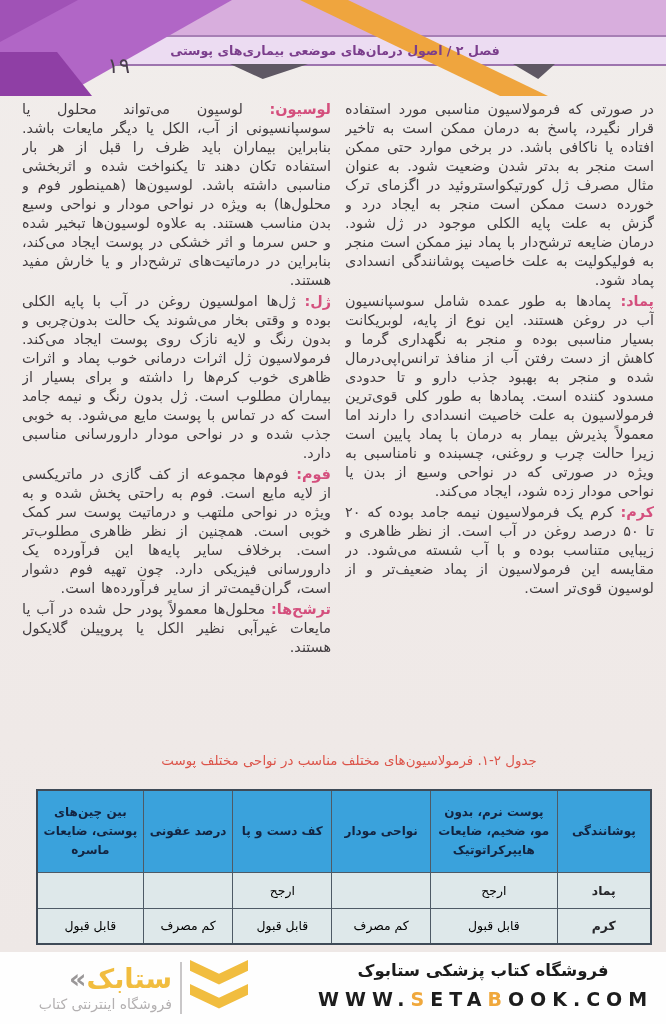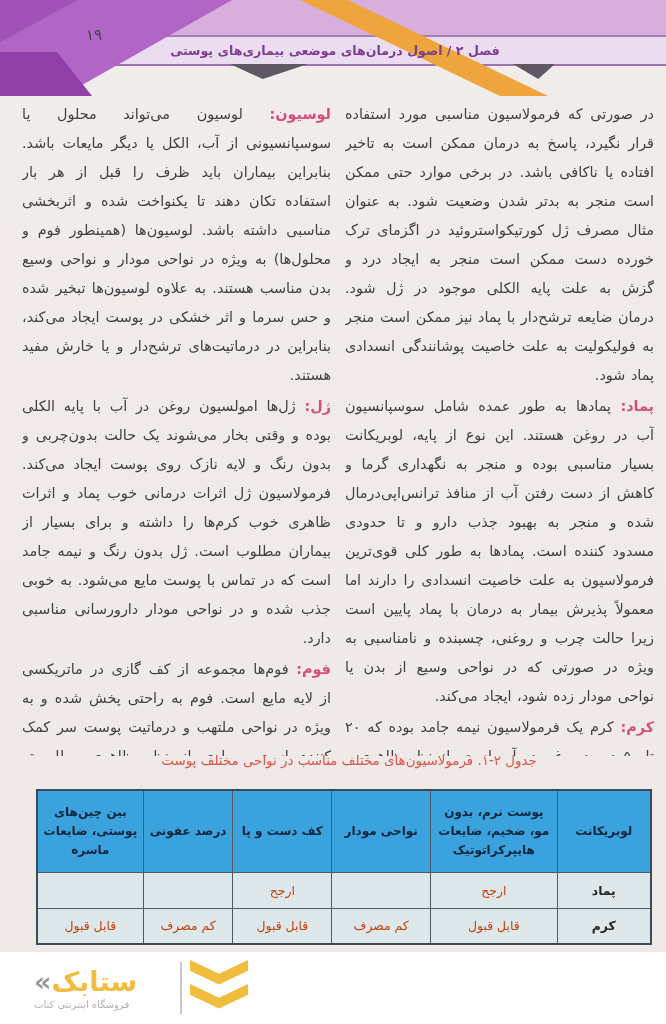--- a/index.html
+++ b/index.html
@@ -39,37 +39,37 @@
   .hdr-notch-b{top:64px;left:513px;width:42px;height:15px;clip-path:polygon(0 0,100% 0,60% 100%);}
   .hdr-stripe{
     position:absolute;top:0;left:0;width:666px;height:96px;background:transparent;
     pointer-events:none;
   }
   .hdr-stripe::before{
     content:"";position:absolute;inset:0;background:#efa53e;
     clip-path:polygon(300px 0,348px 0,548px 100%,500px 100%);
   }
   .hdr-pagenum{
-    position:absolute;top:22px;left:86px;width:44px;height:26px;
-    text-align:left;font-size:15px;color:#4a3f4d;line-height:26px;
+    position:absolute;top:53px;left:86px;width:44px;height:26px;
+    text-align:right;font-size:21px;color:#4a3f4d;line-height:26px;
   }
   .hdr-title{
     position:absolute;top:39px;left:150px;width:370px;height:24px;
     text-align:center;font-size:12.6px;font-weight:bold;color:#7b3e8c;
     direction:rtl;line-height:24px;white-space:nowrap;
   }
   
   .cols{
     position:absolute;top:100px;right:12px;left:22px;height:656px;
     display:flex;gap:14px;direction:rtl;overflow:hidden;
   }
   .col{flex:1 1 0;overflow:hidden;}
   .col p{
     margin:0 0 2px 0;direction:rtl;text-align:justify;
-    font-size:14.4px;line-height:29px;color:#433e41;
+    font-size:14.4px;line-height:19px;color:#433e41;
     word-spacing:1px;
   }
   .kw{font-weight:bold;color:#d44f7d;}
   
   .tbl-caption{
     position:absolute;top:753px;left:0;width:666px;text-align:center;
     direction:rtl;font-size:13.4px;font-weight:normal;color:#dc5349;padding-left:16px;
   }
   table.formulations{
     position:absolute;top:789px;left:36px;width:616px;
@@ -78,21 +78,21 @@
   }
   .formulations th,.formulations td{
     border:1.5px solid #4e5a66;text-align:center;vertical-align:middle;
     padding:3px 4px;box-sizing:border-box;
   }
   .formulations th{
     background:#3aa2dc;color:#132441;font-weight:bold;font-size:12px;
     height:82px;line-height:1.55;
   }
   .formulations td{
-    background:#dee8ea;color:#c2410c;font-size:12.4px;height:36px;
+    background:#dee8ea;color:#000000;font-size:12.4px;height:36px;
   }
   .formulations td.rowlabel{font-weight:bold;color:#26262a;margin-left:37px;}
   col.c-form{width:15.3%;} col.c-soft{width:20.6%;} col.c-hairy{width:16.1%;}
   col.c-palm{width:16.1%;} col.c-infec{width:14.6%;} col.c-folds{width:17.3%;}
   
   .footer{
     position:absolute;left:0;bottom:0;width:666px;height:72px;background:#fefefe;
   }
   .footer-right{
     position:absolute;top:6px;right:18px;width:330px;text-align:center;direction:rtl;
@@ -101,25 +101,25 @@
   .site-url{
     direction:ltr;font-size:19px;font-weight:bold;color:#1d1d1d;
     letter-spacing:6px;line-height:30px;white-space:nowrap;
   }
   .site-url .accent{color:#f0a83c;}
   
   .logo{
     position:absolute;left:34px;top:4px;width:215px;height:64px;direction:ltr;
     display:flex;align-items:center;
   }
-  .logo-textblock{width:138px;text-align:left;}
+  .logo-textblock{width:138px;text-align:right;}
   .logo-brandline{font-size:27px;font-weight:bold;line-height:30px;white-space:nowrap;direction:ltr;}
   .logo-guillemet{color:#9a9798;font-weight:bold;}
   .logo-brand{color:#f1bd3f;}
-  .logo-tagline{font-size:10px;color:#b3b0b1;margin-top:2px;direction:rtl;}
+  .logo-tagline{font-size:14px;color:#b3b0b1;margin-top:2px;direction:rtl;}
   .logo-divider{width:2px;height:52px;background:#c9c7c8;margin:0 8px;}
   .logo-chevrons{width:58px;height:60px;position:relative;}
   .chev{position:absolute;left:0;width:58px;height:30px;background:#f1bd3f;
     clip-path:polygon(0 0,50% 46%,100% 0,100% 36%,50% 82%,0 36%);}
   .chev.c1{top:2px;} .chev.c2{top:26px;}
 </style>
 </head>
 <body>
 
 <div class="paper">
@@ -139,38 +139,38 @@
 
   <div class="cols">
     <div class="col">
       <p><span class="kw"></span> <span>در صورتی که فرمولاسیون مناسبی مورد استفاده قرار نگیرد، پاسخ به درمان ممکن است به تاخیر افتاده یا ناکافی باشد. در برخی موارد حتی ممکن است منجر به بدتر شدن وضعیت شود. به عنوان مثال مصرف ژل کورتیکواستروئید در اگزمای ترک خورده دست ممکن است منجر به ایجاد درد و گزش به علت پایه الکلی موجود در ژل شود. درمان ضایعه ترشح‌دار با پماد نیز ممکن است منجر به فولیکولیت به علت خاصیت پوشانندگی انسدادی پماد شود.</span></p>
       <p><span class="kw">پماد:</span> <span>پمادها به طور عمده شامل سوسپانسیون آب در روغن هستند. این نوع از پایه، لوبریکانت بسیار مناسبی بوده و منجر به نگهداری گرما و کاهش از دست رفتن آب از منافذ ترانس‌اپی‌درمال شده و منجر به بهبود جذب دارو و تا حدودی مسدود کننده است. پمادها به طور کلی قوی‌ترین فرمولاسیون به علت خاصیت انسدادی را دارند اما معمولاً پذیرش بیمار به درمان با پماد پایین است زیرا حالت چرب و روغنی، چسبنده و نامناسبی به ویژه در صورتی که در نواحی وسیع از بدن یا نواحی مودار زده شود، ایجاد می‌کند.</span></p>
       <p><span class="kw">کرم:</span> <span>کرم یک فرمولاسیون نیمه جامد بوده که ۲۰ تا ۵۰ درصد روغن در آب است. از نظر ظاهری و زیبایی متناسب بوده و با آب شسته می‌شود. در مقایسه این فرمولاسیون از پماد ضعیف‌تر و از لوسیون قوی‌تر است.</span></p>
     </div>
     <div class="col">
       <p><span class="kw">لوسیون:</span> <span>لوسیون می‌تواند محلول یا سوسپانسیونی از آب، الکل یا دیگر مایعات باشد. بنابراین بیماران باید ظرف را قبل از هر بار استفاده تکان دهند تا یکنواخت شده و اثربخشی مناسبی داشته باشد. لوسیون‌ها (همینطور فوم و محلول‌ها) به ویژه در نواحی مودار و نواحی وسیع بدن مناسب هستند. به علاوه لوسیون‌ها تبخیر شده و حس سرما و اثر خشکی در پوست ایجاد می‌کند، بنابراین در درماتیت‌های ترشح‌دار و یا خارش مفید هستند.</span></p>
       <p><span class="kw">ژل:</span> <span>ژل‌ها امولسیون روغن در آب با پایه الکلی بوده و وقتی بخار می‌شوند یک حالت بدون‌چربی و بدون رنگ و لایه نازک روی پوست ایجاد می‌کند. فرمولاسیون ژل اثرات درمانی خوب پماد و اثرات ظاهری خوب کرم‌ها را داشته و برای بسیار از بیماران مطلوب است. ژل بدون رنگ و نیمه جامد است که در تماس با پوست مایع می‌شود. به خوبی جذب شده و در نواحی مودار دارورسانی مناسبی دارد.</span></p>
-      <p><span class="kw">فوم:</span> <span>فوم‌ها مجموعه از کف گازی در ماتریکسی از لایه مایع است. فوم به راحتی پخش شده و به ویژه در نواحی ملتهب و درماتیت پوست سر کمک کننده است. بیماری از نظر ظاهری مطلوب‌تر است. برخلاف سایر پایه‌ها این فرآورده یک دارورسانی فیزیکی دارد. چون تهیه فوم دشوار است، گران‌قیمت‌تر از سایر فرآورده‌ها است.</span></p>
+      <p><span class="kw">فوم:</span> <span>فوم‌ها مجموعه از کف گازی در ماتریکسی از لایه مایع است. فوم به راحتی پخش شده و به ویژه در نواحی ملتهب و درماتیت پوست سر کمک خوبی است. همچنین از نظر ظاهری مطلوب‌تر است. برخلاف سایر پایه‌ها این فرآورده یک دارورسانی فیزیکی دارد. چون تهیه فوم دشوار است، گران‌قیمت‌تر از سایر فرآورده‌ها است.</span></p>
       <p><span class="kw">ترشح‌ها:</span> <span>محلول‌ها معمولاً پودر حل شده در آب یا مایعات غیرآبی نظیر الکل یا پروپیلن گلایکول هستند.</span></p>
     </div>
   </div>
 
   <div class="tbl-caption">جدول ۲-۱. فرمولاسیون‌های مختلف مناسب در نواحی مختلف پوست</div>
   <table class="formulations">
     <colgroup>
       <col class="c-form">
         <col class="c-soft">
         <col class="c-hairy">
       <col class="c-palm">
         <col class="c-infec">
         <col class="c-folds">
     </colgroup>
     <thead>
       <tr>
-        <th>لوبریکانت</th>
+        <th>پوشانندگی</th>
         <th>پوست نرم، بدون مو، ضخیم، ضایعات هایپرکراتوتیک</th>
         <th>نواحی مودار</th>
         <th>کف دست و پا</th>
         <th>درصد عفونی</th>
         <th>بین چین‌های پوستی، ضایعات ماسره</th>
       </tr>
     </thead>
     <tbody>
       <tr>
         <td class="rowlabel">پماد</td>
@@ -186,20 +186,24 @@
         <td>کم مصرف</td>
         <td>قابل قبول</td>
         <td>کم مصرف</td>
         <td>قابل قبول</td>
       </tr>
     </tbody>
   </table>
 </div>
 
 <div class="footer">
+  <div class="footer-right">
+    <div class="store-name">فروشگاه کتاب پزشکی ستابوک</div>
+    <div class="site-url"><span>WWW.</span><span class="accent">S</span><span>ETA</span><span class="accent">B</span><span>OOK.COM</span></div>
+  </div>
   <div class="logo">
     <div class="logo-textblock">
       <div class="logo-brandline"><span class="logo-guillemet">«</span><span class="logo-brand">ستابک</span></div>
       <div class="logo-tagline">فروشگاه اینترنتی کتاب</div>
     </div>
     <div class="logo-divider"></div>
     <div class="logo-chevrons">
       <div class="chev c1"></div>
       <div class="chev c2"></div>
     </div>

